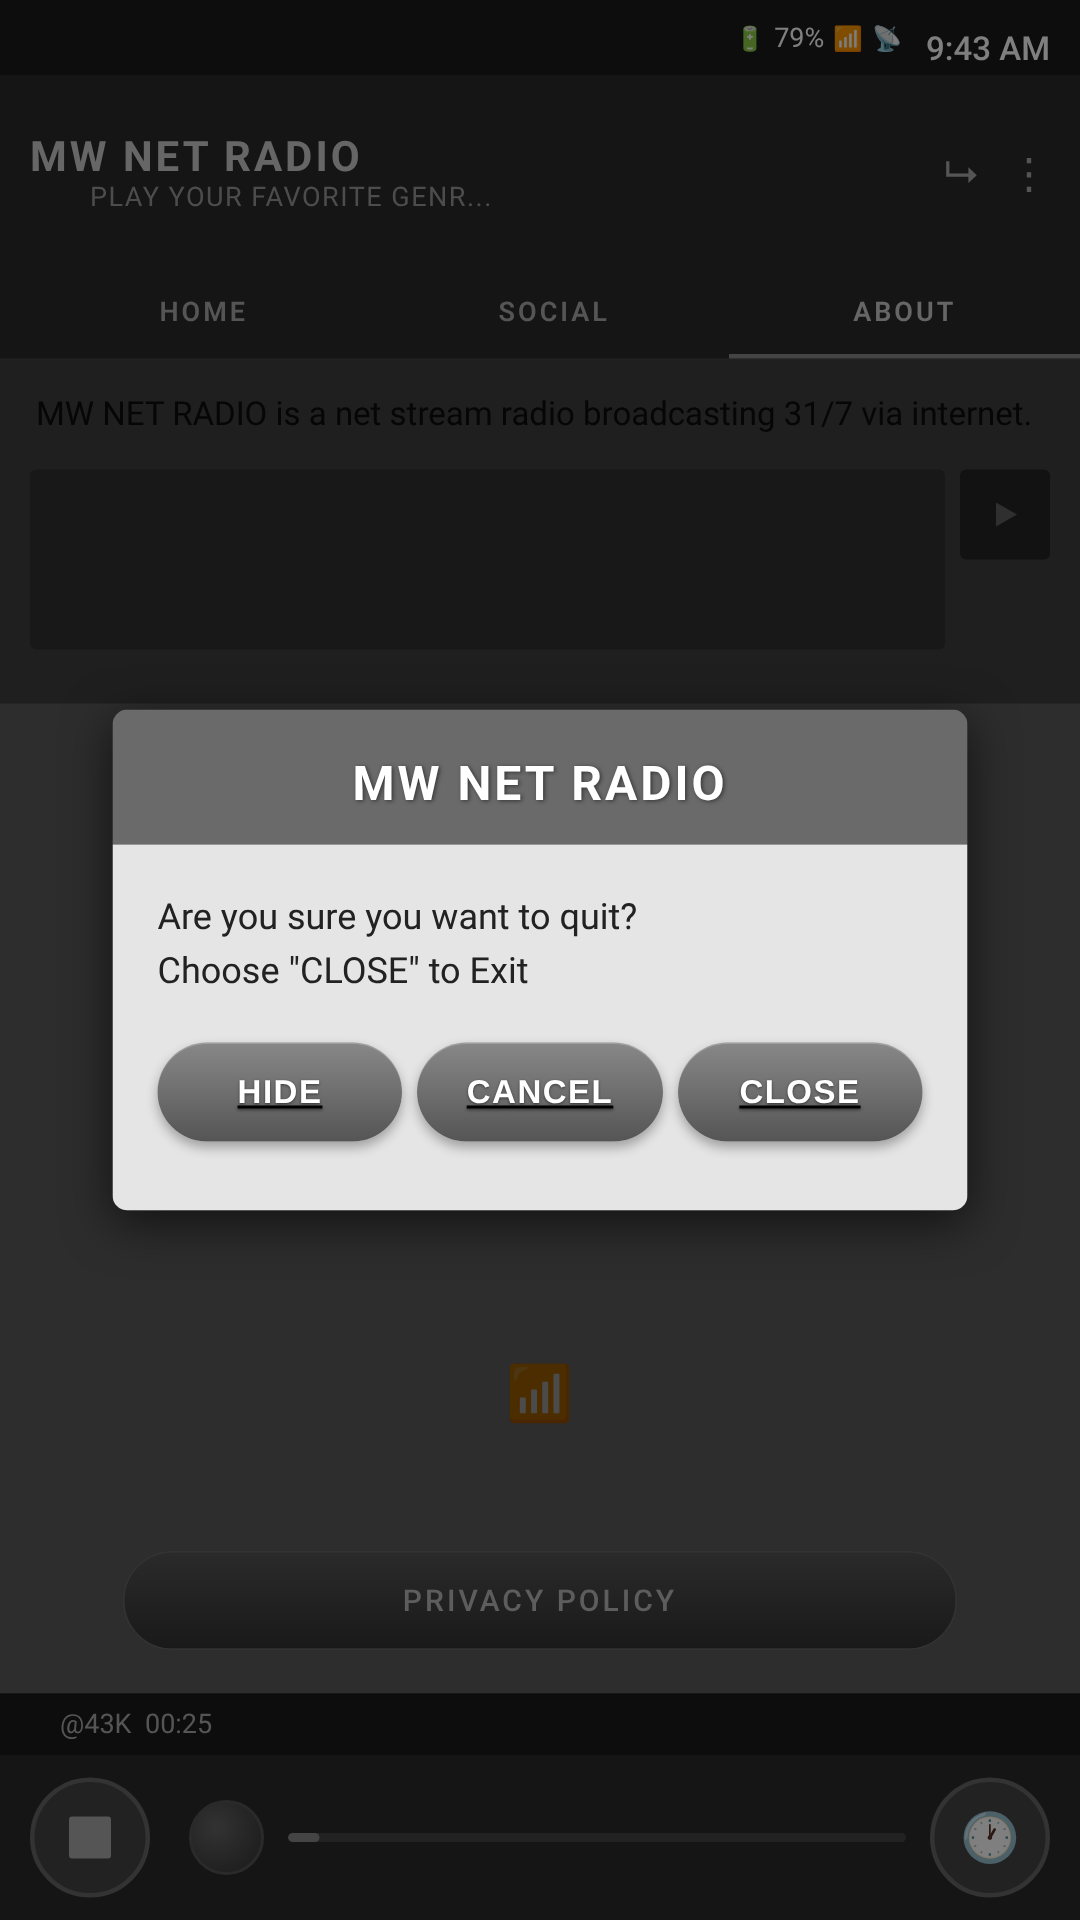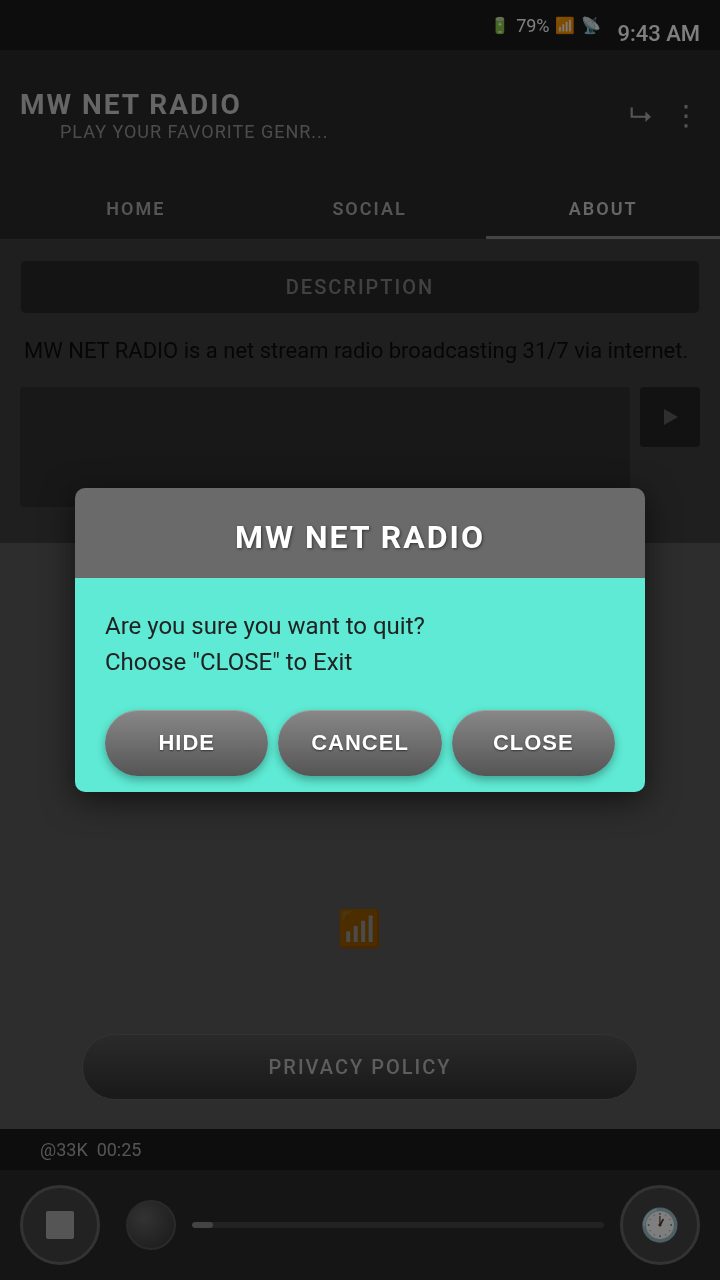--- a/index.html
+++ b/index.html
@@ -222,34 +222,35 @@
       text-align: center;
     }
     .dialog-title {
       color: white;
       font-size: 32px;
       font-weight: 700;
       letter-spacing: 2px;
       text-shadow: 1px 1px 3px rgba(0,0,0,0.5);
     }
     .dialog-body {
-      background: #5eead4;
-      padding: 30px 30px 16px;
+      background: #e5e5e5;
+      padding: 30px 30px 46px;
     }
     .dialog-message {
       color: #222;
       font-size: 24px;
       line-height: 1.5;
       margin-bottom: 30px;
       font-weight: 400;
     }
     .dialog-buttons {
       display: flex;
       gap: 10px;
       justify-content: flex-start;
+      text-decoration: underline;
     }
     .dialog-btn {
       flex: 1;
       padding: 20px 10px;
       border: none;
       border-radius: 40px;
       background: linear-gradient(to bottom, #888, #555);
       color: white;
       font-size: 22px;
       font-weight: 800;
@@ -407,23 +408,20 @@
   </div>
   <div class="nav-tab">
     <span>SOCIAL</span>
   </div>
   <div class="nav-tab active">
     <span>ABOUT</span>
   </div>
 </div>
 
 <div class="main-content">
-  <div class="description-banner">
-    <span>DESCRIPTION</span>
-  </div>
   <p class="description-text">MW NET RADIO is a net stream radio broadcasting 31/7 via internet.</p>
   <div class="image-row">
     <div class="img-placeholder"></div>
     <div class="play-btn-small">
       <svg width="24" height="24" viewBox="0 0 24 24">
         <polygon points="6,4 20,12 6,20" fill="#888"></polygon>
       </svg>
     </div>
   </div>
 </div>
@@ -453,21 +451,21 @@
         <button class="dialog-btn">CANCEL</button>
         <button class="dialog-btn">CLOSE</button>
       </div>
     </div>
   </div>
 </div>
 
 <div class="player-bar">
   <div class="player-marquee">
     <span class="bitrate-time">
-      <span>@33K</span>&nbsp;&nbsp;<span>00:25</span>
+      <span>@43K</span>&nbsp;&nbsp;<span>00:25</span>
     </span>
   </div>
   <div class="player-controls">
     <div class="stop-btn">
       <div class="stop-icon"></div>
     </div>
     <div class="volume-knob"></div>
     <div class="progress-bar-container">
       <div class="progress-bar-fill"></div>
     </div>

